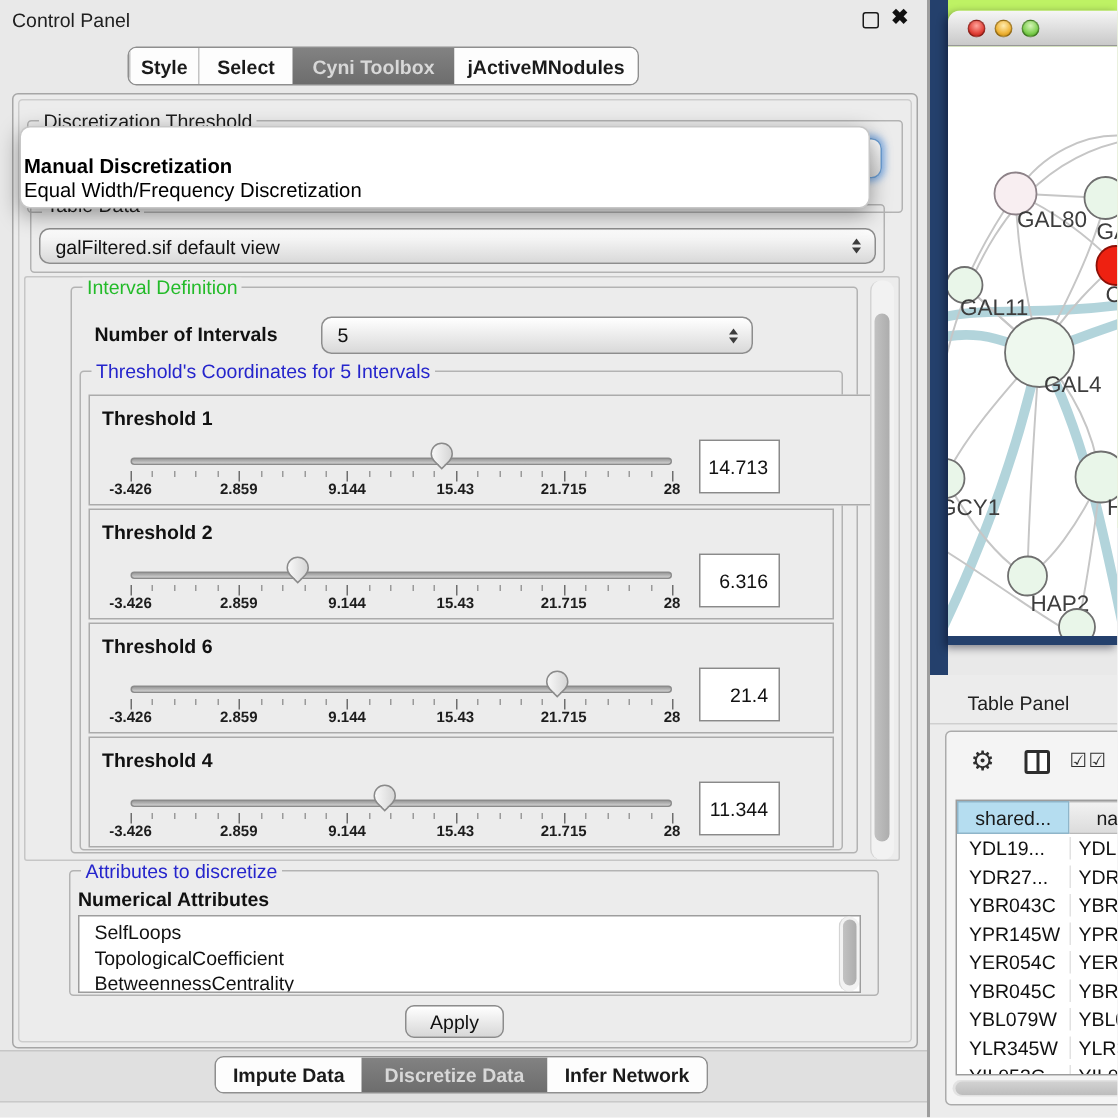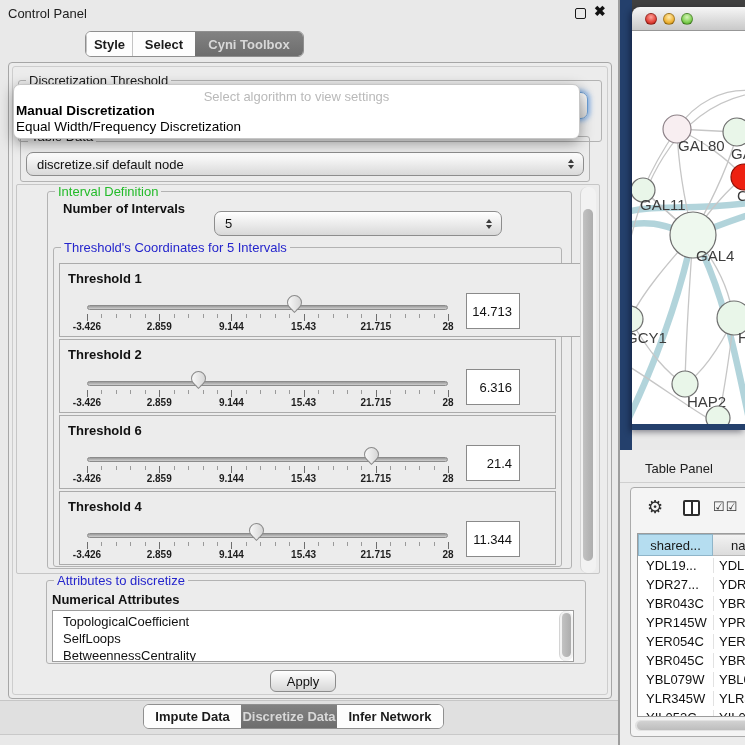--- a/index.html
+++ b/index.html
@@ -65,50 +65,53 @@
     <div class="tabgroup" id="top-tabs" style="left:85px;top:31px;height:26px;">
         <div class="tabitem sep" style="width: 45px;">
           <span>Style</span>
         </div>
         <div class="tabitem sep" style="width: 62px;">
           <span>Select</span>
         </div>
         <div class="tabitem active" style="width: 108px;">
           <span>Cyni Toolbox</span>
         </div>
+        <div class="tabitem" style="width: 122px;">
+          <span>jActiveMNodules</span>
+        </div>
       </div>
 
     <div class="panel" style="left:8px;top:62px;width:604px;height:637px;"></div>
     <div class="innerpanel" style="left:12px;top:66px;width:596px;height:629px;"></div>
 
     <div class="groupbox" style="left:18px;top:80px;width:584px;height:62px;"></div>
     <div class="grouptitle" style="left:26px;top:74px;">Discretization Threshold</div>
 
     <div class="combo" style="left:24px;top:92px;width:564px;height:27px;border:1px solid #6d9fd4;box-shadow:0 0 5px 2px rgba(96,156,230,.75);">
       <div class="stepper">
           <span class="tri-up"></span>
           <span class="tri-down"></span>
         </div>
     </div>
 
     <div class="groupbox" style="left:20px;top:136px;width:570px;height:46px;"></div>
     <div class="grouptitle" style="left:28px;top:130px;">Table Data</div>
     <div class="combo" style="left:26px;top:152px;width:558px;height:24px;">
-      <span>discretize.sif default node</span>
+      <span>galFiltered.sif default view</span>
       <div class="stepper">
           <span class="tri-up"></span>
           <span class="tri-down"></span>
         </div>
     </div>
 
     <div class="abs" id="viewport" style="left:16px;top:184px;width:584px;height:390px;border:1px solid #c6c6c6;border-radius:2px;background:#ececec;overflow:hidden;">
       <div class="groupbox" style="left:30px;top:6px;width:525px;height:378px;"></div>
       <div class="grouptitle green" style="left:38px;top:0px;">Interval Definition</div>
 
-      <div class="lbl bold" style="left:46px;top:16px;">Number of Intervals</div>
+      <div class="lbl bold" style="left:46px;top:30px;">Number of Intervals</div>
       <div class="combo" style="left:197px;top:26px;width:288px;height:25px;">
         <span>5</span>
         <div class="stepper">
             <span class="tri-up"></span>
             <span class="tri-down"></span>
           </div>
       </div>
 
       <div class="groupbox" style="left:36px;top:62px;width:509px;height:320px;"></div>
       <div class="grouptitle blue" style="left:44px;top:56px;">Threshold's Coordinates for 5 Intervals</div>
@@ -270,48 +273,48 @@
       <div class="vtrack" style="left:563px;top:2px;width:15px;height:386px;">
         <div class="vthumb" style="left:2px;top:22px;width:10px;height:352px;"></div>
       </div>
     </div>
 
     <div class="groupbox" style="left:46px;top:580px;width:540px;height:84px;"></div>
     <div class="grouptitle blue" style="left:54px;top:574px;">Attributes to discretize</div>
     <div class="lbl bold" style="left:52px;top:592px;">Numerical Attributes</div>
     <div class="listbox" style="left:52px;top:610px;width:522px;height:52px;">
       <div id="attr-list" style="padding-top:2px;">
+          <div class="listitem">SelfLoops</div>
           <div class="listitem">TopologicalCoefficient</div>
-          <div class="listitem">SelfLoops</div>
           <div class="listitem">BetweennessCentrality</div>
         </div>
       <div class="vtrack" style="right:0px;top:0px;width:13px;height:50px;">
         <div class="vthumb" style="left:2px;top:2px;width:9px;height:44px;"></div>
       </div>
     </div>
 
     <button class="btn" style="left:270px;top:670px;width:66px;height:22px;">Apply</button>
 
     <div class="abs" style="left:0;top:700px;width:620px;height:35px;background:#e0e0e0;border-top:1px solid #c6c6c6;border-bottom:1px solid #c9c9c9;"></div>
     <div class="tabgroup" id="bottom-tabs" style="left:143px;top:704px;height:25px;">
         <div class="tabitem" style="width: 97px;">
           <span>Impute Data</span>
         </div>
-        <div class="tabitem active" style="width: 96px;">
+        <div class="tabitem active" style="width: 124px;">
           <span>Discretize Data</span>
         </div>
         <div class="tabitem" style="width: 106px;">
           <span>Infer Network</span>
         </div>
       </div>
   </div>
 
   <div class="abs" style="left:618px;top:0;width:2px;height:745px;background:#9d9d9d;"></div>
 
-  <div class="abs" style="left:620px;top:0;width:125px;height:352px;background:#404040;">
+  <div class="abs" style="left:620px;top:0;width:125px;height:352px;background:#bef264;">
     <div class="abs" style="left:0;top:0;width:12px;height:450px;background:#24406c;"></div>
 
     <div class="abs" style="left:12px;top:7px;width:113px;height:423px;border-radius:8px 0 0 0;overflow:hidden;box-shadow:-2px 2px 6px rgba(0,0,20,.45);">
       <div class="abs" style="left:0;top:0;width:113px;height:24px;background:linear-gradient(#f6f6f6,#c9c9c9);border-bottom:1px solid #979797;">
         <span class="light" style="left:13px;top:6px;background:radial-gradient(circle at 50% 32%,#ffa49b,#e2433a 60%,#a81308);"></span>
         <span class="light" style="left:31px;top:6px;background:radial-gradient(circle at 50% 32%,#ffecb0,#efb438 60%,#b57b00);"></span>
         <span class="light" style="left:49px;top:6px;background:radial-gradient(circle at 50% 32%,#d6f4b8,#7fd052 60%,#3c8f12);"></span>
       </div>
       <svg id="net-svg" width="113" height="399" viewBox="0 0 113 399" style="position:absolute;left:0;top:24px;background:#ffffff;">
           <path d="M -12 183 C 20 172, 55 181, 125 171" fill="none" stroke="#a5ccd5" stroke-width="6.5" stroke-opacity="0.85"></path>
@@ -415,18 +418,17 @@
           </div>
       </div>
 
       <div class="abs" style="left:4px;top:232px;width:126px;height:11px;background:#e2e2e2;border-radius:6px;">
         <div class="abs" style="left:2px;top:1px;width:118px;height:9px;background:linear-gradient(#d2d2d2,#bdbdbd);border-radius:5px;"></div>
       </div>
     </div>
   </div>
 
   <div class="popup" style="left:13px;top:84px;width:565px;height:53px;z-index:50;">
-    <div class="hint">Select algorithm to view settings</div>
     <div class="opt bold" style="top:18px;">Manual Discretization</div>
     <div class="opt" style="top:34px;">Equal Width/Frequency Discretization</div>
   </div>
 
 </div>
 
 </body></html>

